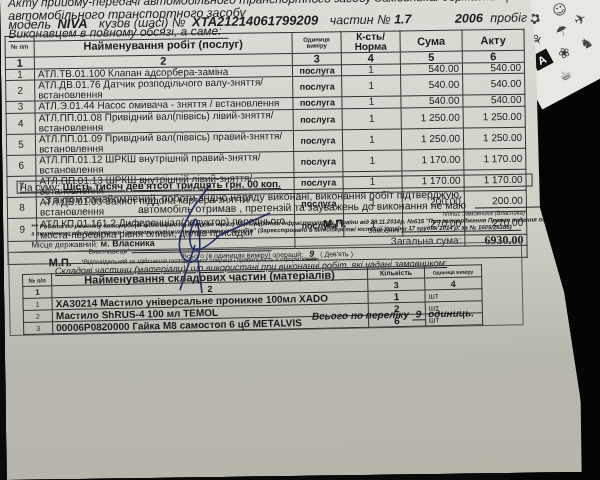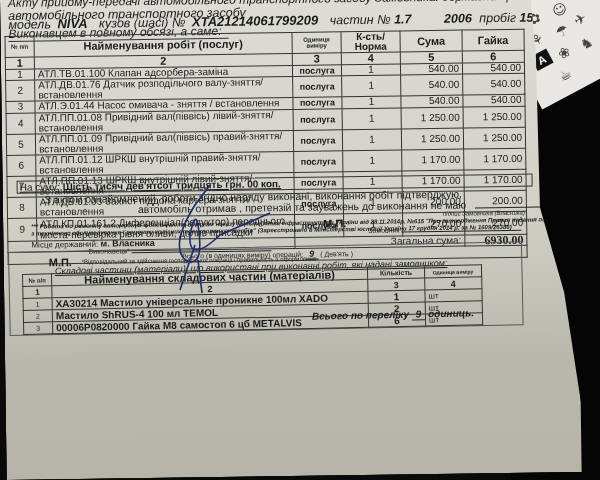--- a/index.html
+++ b/index.html
@@ -90,39 +90,39 @@
     <span style="margin-left:4px"></span>
   </div>
 
   <div class="line" style="left:8px;top:17px">
     <span>модель</span>
     <span class="b" style="font-size:13px;margin-left:3px">NIVA</span>
     <span style="margin-left:8px">кузов (шасі) №</span>
     <span class="b" style="font-size:13px;margin-left:3px">XTA21214061799209</span>
     <span style="margin-left:8px">частин №</span>
     <span class="b">1.7</span>
-    <span class="b" style="margin-left:29px">2006</span>
+    <span class="b" style="margin-left:40px">2006</span>
     <span style="margin-left:4px">пробіг</span>
     <span class="b">157722</span>
     <span>виконані</span>
   </div>
 
   <div class="line" style="left:8px;top:27px;font-size:12px;border-bottom:1px solid #333;width:220px">
     <span>Виконавцем в повному обсязі, а саме:</span>
   </div>
 
   <table class="works">
     <thead>
       <tr>
         <th class="small" style="width:22px">№ п/п</th>
         <th>Найменування робіт (послуг)</th>
         <th class="small" style="width:42px">Одиниця виміру</th>
         <th style="width:52px;font-size:10px">К-сть/Норма</th>
         <th style="width:55px">Сума</th>
-        <th style="width:55px">Гайка</th>
+        <th style="width:55px">Акту</th>
       </tr>
       <tr>
         <th>1</th>
         <th>2</th>
         <th>3</th>
         <th>4</th>
         <th>5</th>
         <th>6</th>
       </tr>
     </thead>

